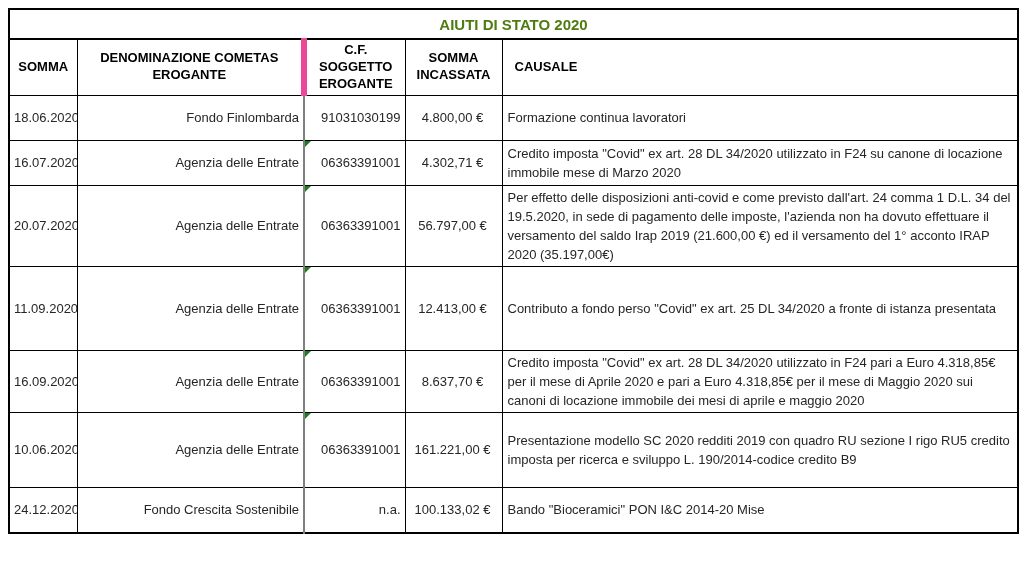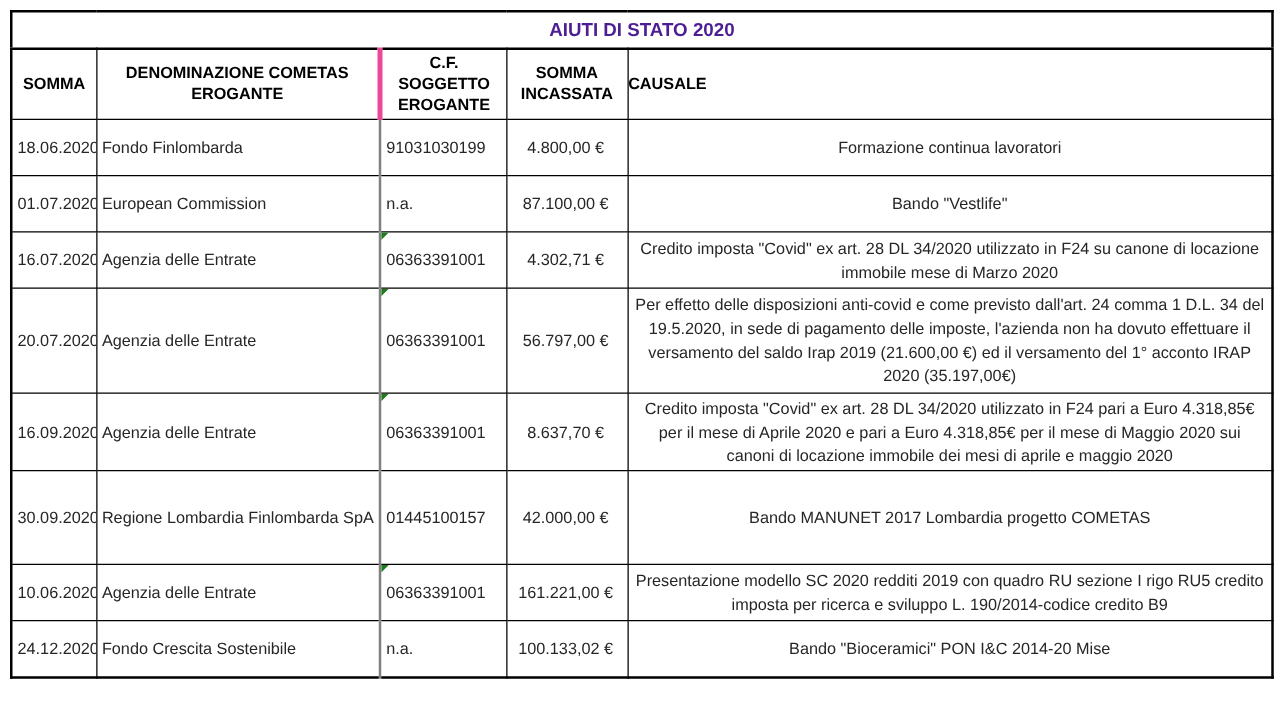--- a/index.html
+++ b/index.html
@@ -21,49 +21,49 @@
   col.c-cf { width: 101px; }
   col.c-somma { width: 97px; }
   col.c-causale { width: 516px; }
 
   th, td { border: 1px solid #000000; overflow: hidden; }
 
   .title-cell {
     height: 26px;
     font-size: 15px;
     font-weight: bold;
-    color: #4c1d95;
+    color: #4d7c0f;
     text-align: center;
     vertical-align: middle;
     border-bottom: 2px solid #000000;
   }
   .header-row th {
     height: 47px;
     font-weight: bold;
     color: #000000;
     text-align: center;
     vertical-align: middle;
     line-height: 1.3;
     padding: 2px 4px;
   }
-  .header-row th.h-causale { text-align: left; padding-left: 0; }
-  .header-row th.h-cf { border-left: 4px solid #ec4899; margin-top: 40px; }
+  .header-row th.h-causale { text-align: left; padding-left: 12px; }
+  .header-row th.h-cf { border-left: 6px solid #ec4899; margin-top: 40px; }
 
   tbody td {
     height: 40px;
     padding: 2px 4px;
     vertical-align: middle;
     line-height: 19px;
   }
   tbody tr:nth-child(6) td { height: 70px; }
   tbody tr:nth-child(4) td { height: 79px; }
 
-  .cell-date, .cell-denominazione, .cell-cf { text-align: left; }
+  .cell-date, .cell-denominazione, .cell-cf { text-align: right; }
   .cell-somma { text-align: center; padding-right: 6px; }
-  .cell-causale { text-align: center; padding-left: 5px; padding-right: 5px; }
+  .cell-causale { text-align: left; padding-left: 5px; padding-right: 5px; }
   .cell-cf { border-left: 2px solid #808080; position: relative; }
 
   .cf-flag {
     position: absolute; top: 0; left: 0;
     width: 0; height: 0;
     border-top: 6px solid #1e7b1e;
     border-right: 6px solid transparent;
   }
 </style>
 </head>
@@ -92,53 +92,46 @@
     </thead>
     <tbody>
         <tr>
           <td class="cell-date">18.06.2020</td>
           <td class="cell-denominazione">Fondo Finlombarda</td>
           <td class="cell-cf">91031030199</td>
           <td class="cell-somma">4.800,00 €</td>
           <td class="cell-causale">Formazione continua lavoratori</td>
         </tr>
         <tr>
-          <td class="cell-date">01.07.2020</td>
-          <td class="cell-denominazione">European Commission</td>
-          <td class="cell-cf">n.a.</td>
-          <td class="cell-somma">87.100,00 €</td>
-          <td class="cell-causale">Bando "Vestlife"</td>
-        </tr>
-        <tr>
           <td class="cell-date">16.07.2020</td>
           <td class="cell-denominazione">Agenzia delle Entrate</td>
           <td class="cell-cf"><span class="cf-flag"></span>06363391001</td>
           <td class="cell-somma">4.302,71 €</td>
           <td class="cell-causale">Credito imposta "Covid" ex art. 28 DL 34/2020 utilizzato in F24 su canone di locazione immobile mese di Marzo 2020</td>
         </tr>
         <tr>
           <td class="cell-date">20.07.2020</td>
           <td class="cell-denominazione">Agenzia delle Entrate</td>
           <td class="cell-cf"><span class="cf-flag"></span>06363391001</td>
           <td class="cell-somma">56.797,00 €</td>
           <td class="cell-causale">Per effetto delle disposizioni anti-covid e come previsto dall'art. 24 comma 1 D.L. 34 del 19.5.2020, in sede di pagamento delle imposte, l'azienda non ha dovuto effettuare il versamento del saldo Irap 2019 (21.600,00 €) ed il versamento del 1° acconto IRAP 2020 (35.197,00€)</td>
         </tr>
         <tr>
+          <td class="cell-date">11.09.2020</td>
+          <td class="cell-denominazione">Agenzia delle Entrate</td>
+          <td class="cell-cf"><span class="cf-flag"></span>06363391001</td>
+          <td class="cell-somma">12.413,00 €</td>
+          <td class="cell-causale">Contributo a fondo perso "Covid" ex art. 25 DL 34/2020 a fronte di istanza presentata</td>
+        </tr>
+        <tr>
           <td class="cell-date">16.09.2020</td>
           <td class="cell-denominazione">Agenzia delle Entrate</td>
           <td class="cell-cf"><span class="cf-flag"></span>06363391001</td>
           <td class="cell-somma">8.637,70 €</td>
           <td class="cell-causale">Credito imposta "Covid" ex art. 28 DL 34/2020 utilizzato in F24 pari a Euro 4.318,85€ per il mese di Aprile 2020  e pari a Euro 4.318,85€ per il mese di Maggio 2020 sui canoni di locazione immobile dei mesi di aprile e maggio 2020</td>
-        </tr>
-        <tr>
-          <td class="cell-date">30.09.2020</td>
-          <td class="cell-denominazione">Regione Lombardia Finlombarda SpA</td>
-          <td class="cell-cf">01445100157</td>
-          <td class="cell-somma">42.000,00 €</td>
-          <td class="cell-causale">Bando MANUNET 2017 Lombardia progetto COMETAS</td>
         </tr>
         <tr>
           <td class="cell-date">10.06.2020</td>
           <td class="cell-denominazione">Agenzia delle Entrate</td>
           <td class="cell-cf"><span class="cf-flag"></span>06363391001</td>
           <td class="cell-somma">161.221,00 €</td>
           <td class="cell-causale">Presentazione modello SC 2020 redditi 2019 con quadro RU sezione I rigo  RU5 credito imposta per ricerca e sviluppo L. 190/2014-codice credito B9</td>
         </tr>
         <tr>
           <td class="cell-date">24.12.2020</td>

